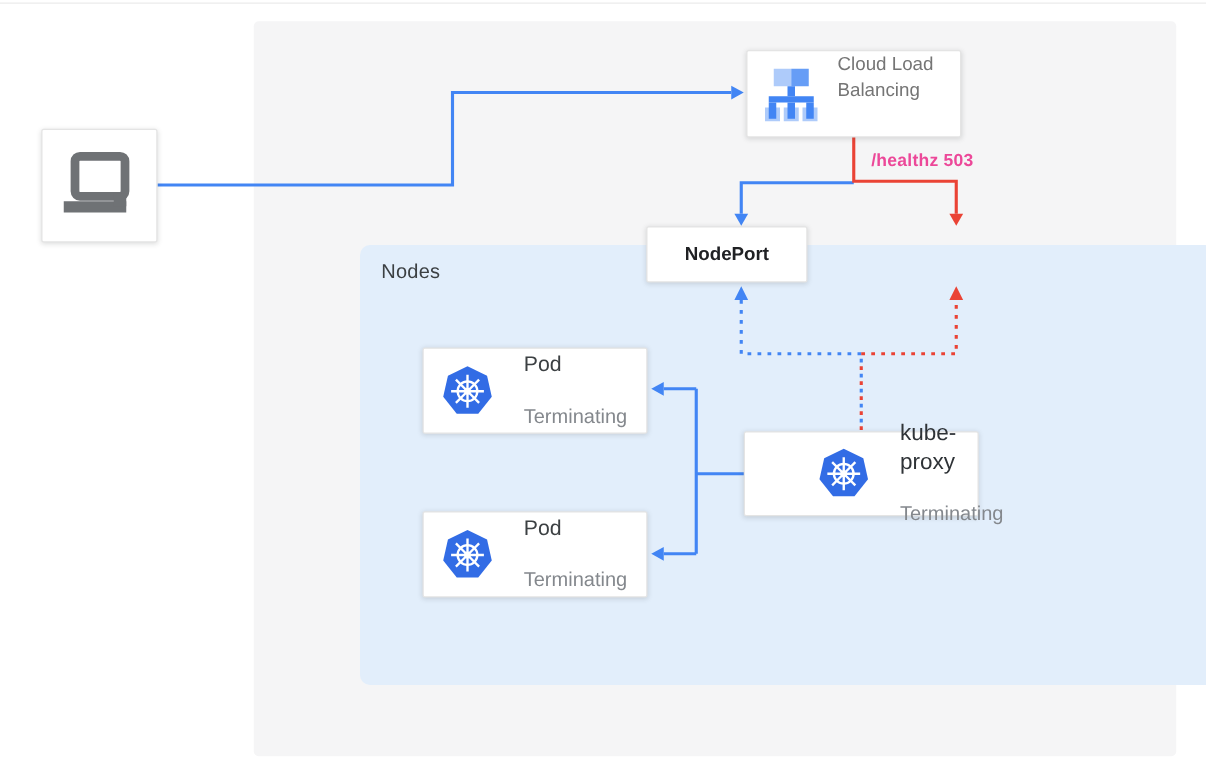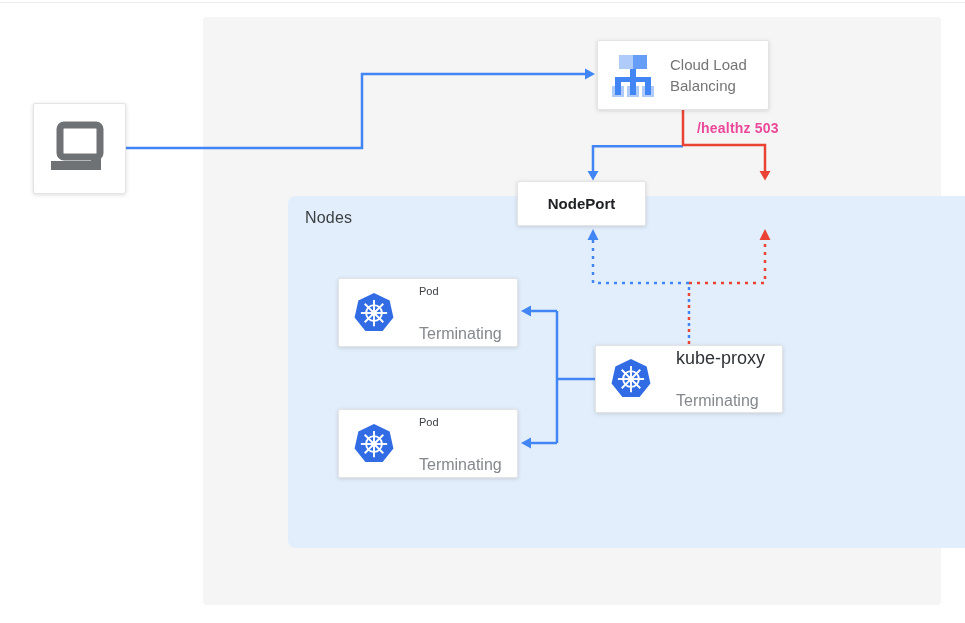--- a/index.html
+++ b/index.html
@@ -6,36 +6,36 @@
   body{font-family:"Liberation Sans","DejaVu Sans",sans-serif;-webkit-font-smoothing:antialiased;}
   .canvas{position:relative;width:965px;height:623px;background:#ffffff;overflow:hidden;}
   .top-rule{position:absolute;left:0;top:2px;width:965px;height:1px;background:#ececec;}
   .outer-panel{position:absolute;left:203px;top:17px;width:738px;height:588px;background:#f5f5f6;border-radius:4px;}
   .nodes-panel{position:absolute;left:288px;top:196px;width:684px;height:352px;background:#e2eefb;border-radius:8px;z-index:1;}
   .nodes-label{position:absolute;left:17px;top:13px;font-size:16px;color:#3c4043;letter-spacing:.2px;}
   .connectors{position:absolute;left:0;top:0;z-index:2;}
   .box{position:absolute;background:#ffffff;border:1px solid #e4e4e4;border-radius:2px;
        box-shadow:0 1px 4px rgba(60,64,67,.18);z-index:3;box-sizing:border-box;}
   .client-box{left:33px;top:103px;width:93px;height:91px;display:flex;align-items:center;justify-content:center;}
-  .clb-box{left:597px;top:40px;width:172px;height:70px;display:flex;align-items:center;}
+  .clb-box{left:597px;top:40px;width:172px;height:70px;display:flex;}
   .clb-box .icon-wrap{width:46px;margin-left:12px;flex:0 0 auto;display:flex;align-items:center;justify-content:center;}
   .clb-label{margin-left:14px;width:95px;font-size:15px;line-height:21px;color:#757575;}
   .healthz{position:absolute;left:697px;top:120px;z-index:3;font-size:14px;font-weight:bold;color:#ec4899;letter-spacing:.2px;}
   .port-box{display:flex;align-items:center;justify-content:center;text-align:center;
             font-size:15px;font-weight:bold;color:#202124;line-height:21px;}
   .nodeport-box{left:517px;top:181px;width:129px;height:45px;}
   .hc-box{left:690px;top:181px;width:150px;height:46px;}
   .hc-box .wrap-label{width:130px;}
   .entity-box{display:flex;align-items:center;}
   .pod1-box{left:338px;top:278px;width:180px;height:69px;}
   .pod2-box{left:338px;top:409px;width:180px;height:69px;}
-  .kproxy-box{left:595px;top:345px;width:188px;height:68px;}
+  .kproxy-box{left:595px;top:345px;width:188px;height:68px;padding-left:44px;}
   .entity-box .k8s-wrap{margin-left:14px;flex:0 0 auto;display:flex;align-items:center;}
   .entity-text{margin-left:24px;display:flex;flex-direction:column;}
-  .entity-title{font-size:11px;color:#3c4043;line-height:23px;}
+  .entity-title{font-size:17px;color:#3c4043;line-height:23px;}
   .entity-sub{font-size:16px;color:#84888d;line-height:22px;margin-top:20px;}
   .kproxy-box .entity-title{font-size:18px;color:#2f3337;}
 </style>
 </head>
 <body>
 
 <div class="canvas">
 
   <div class="top-rule"></div>
   <div class="outer-panel"></div>

